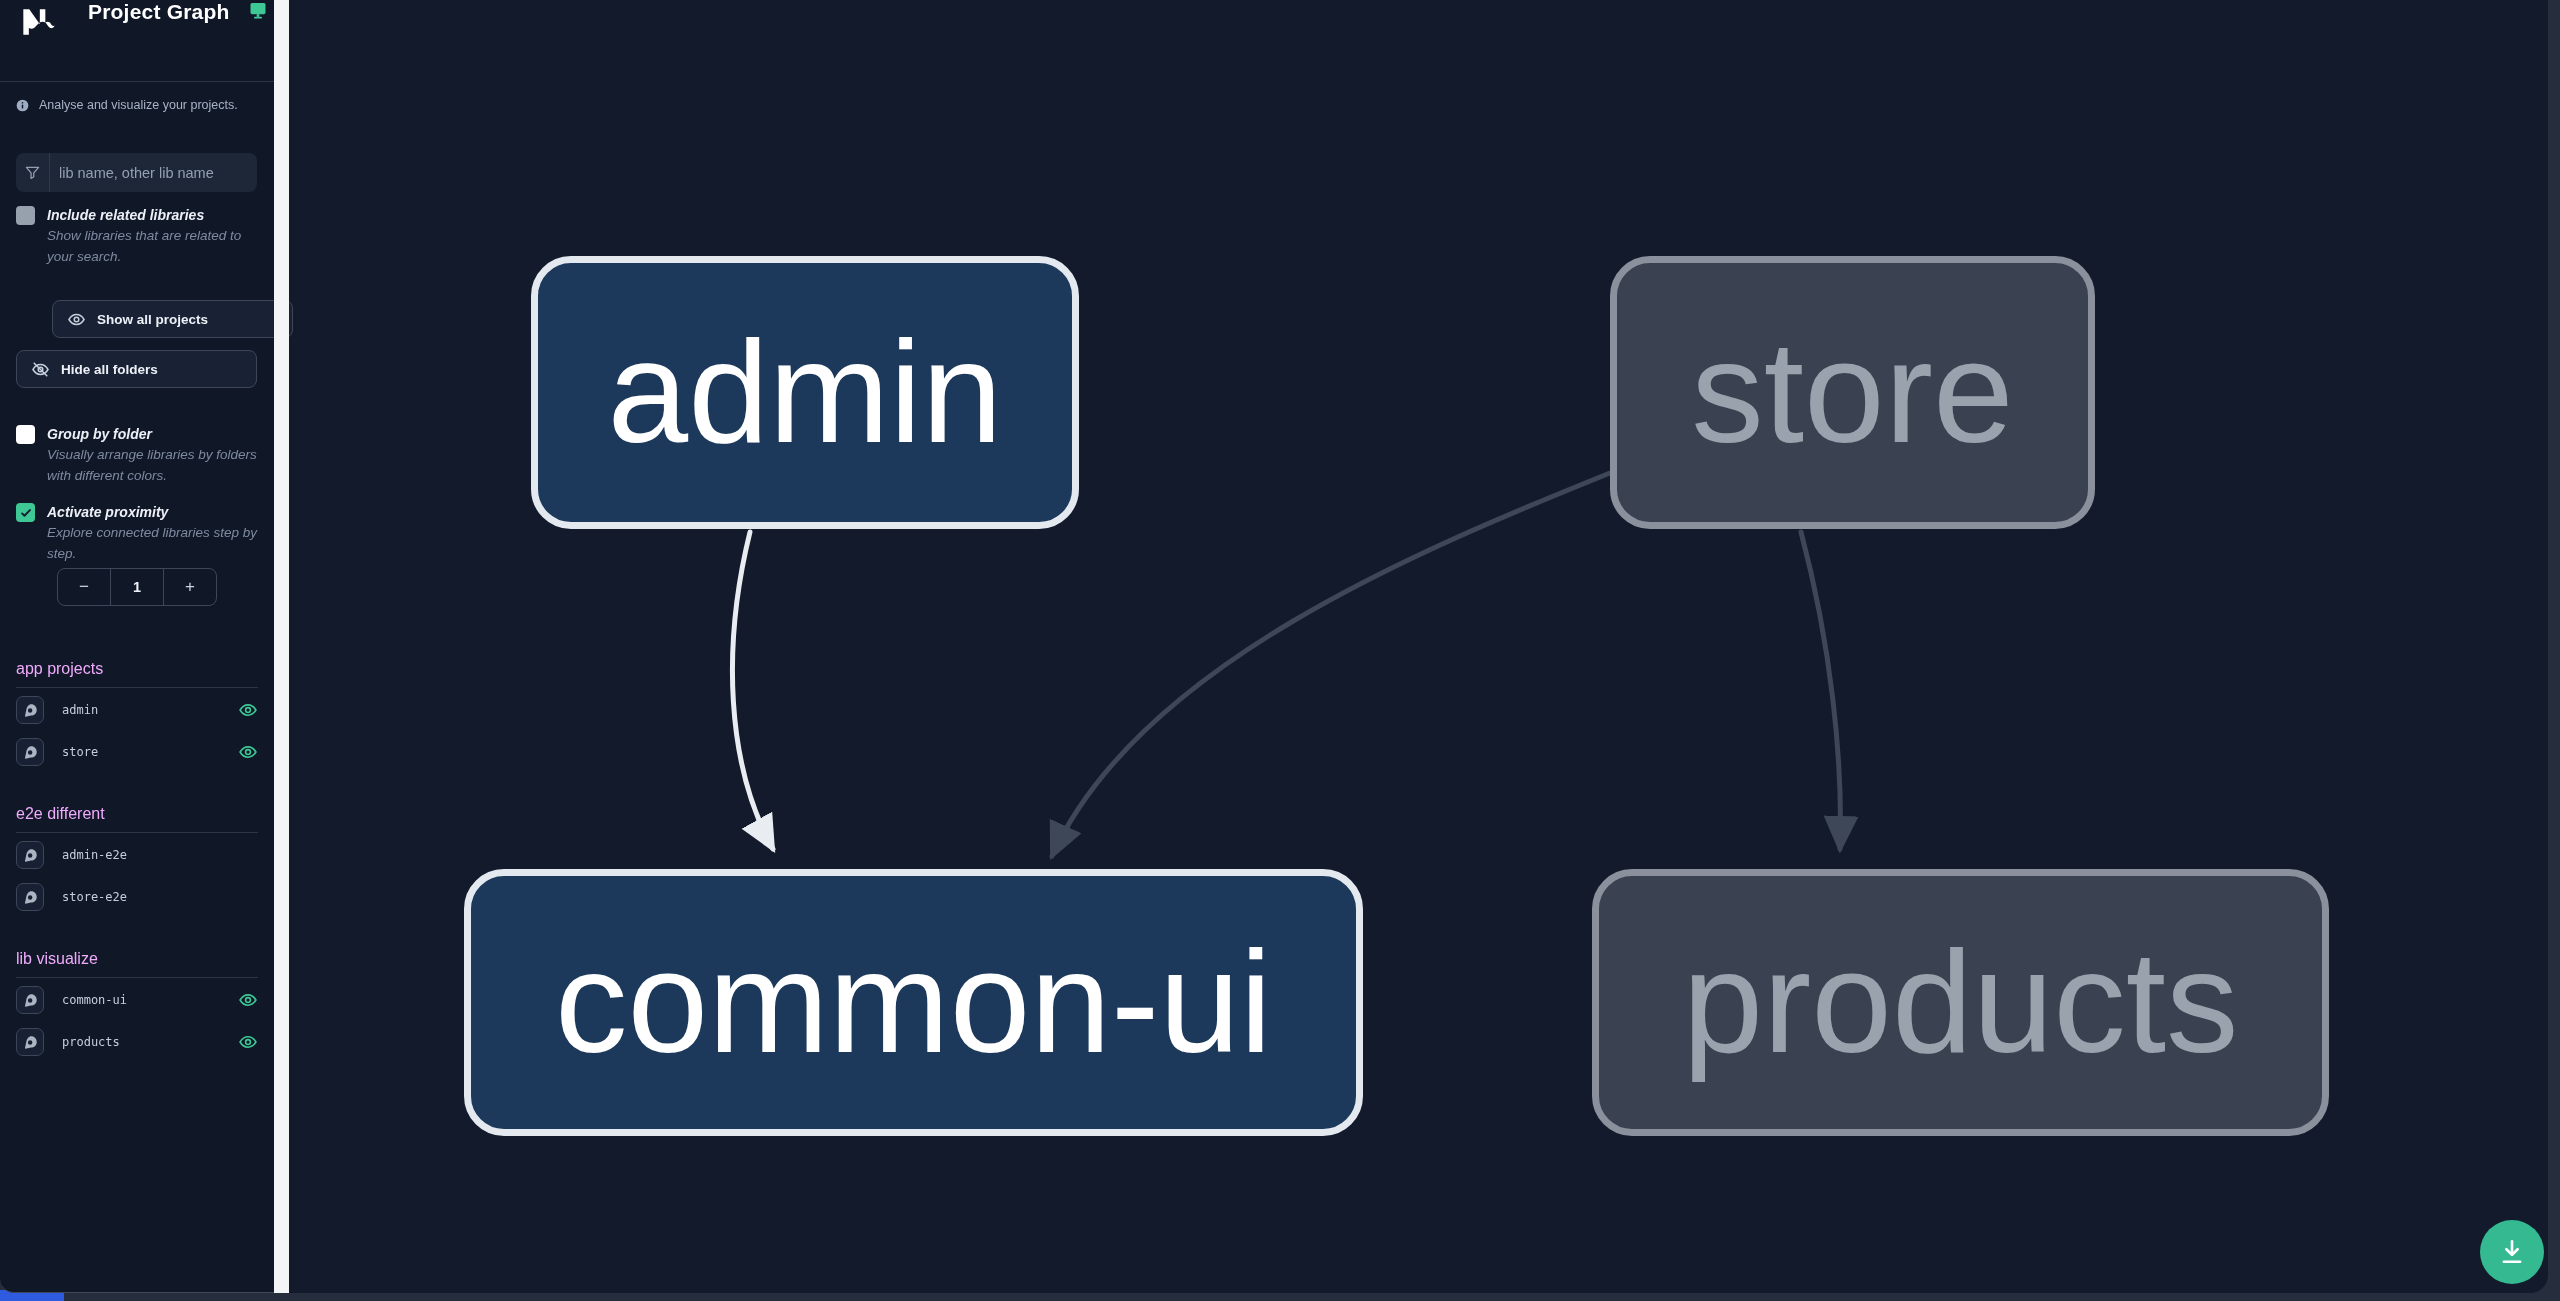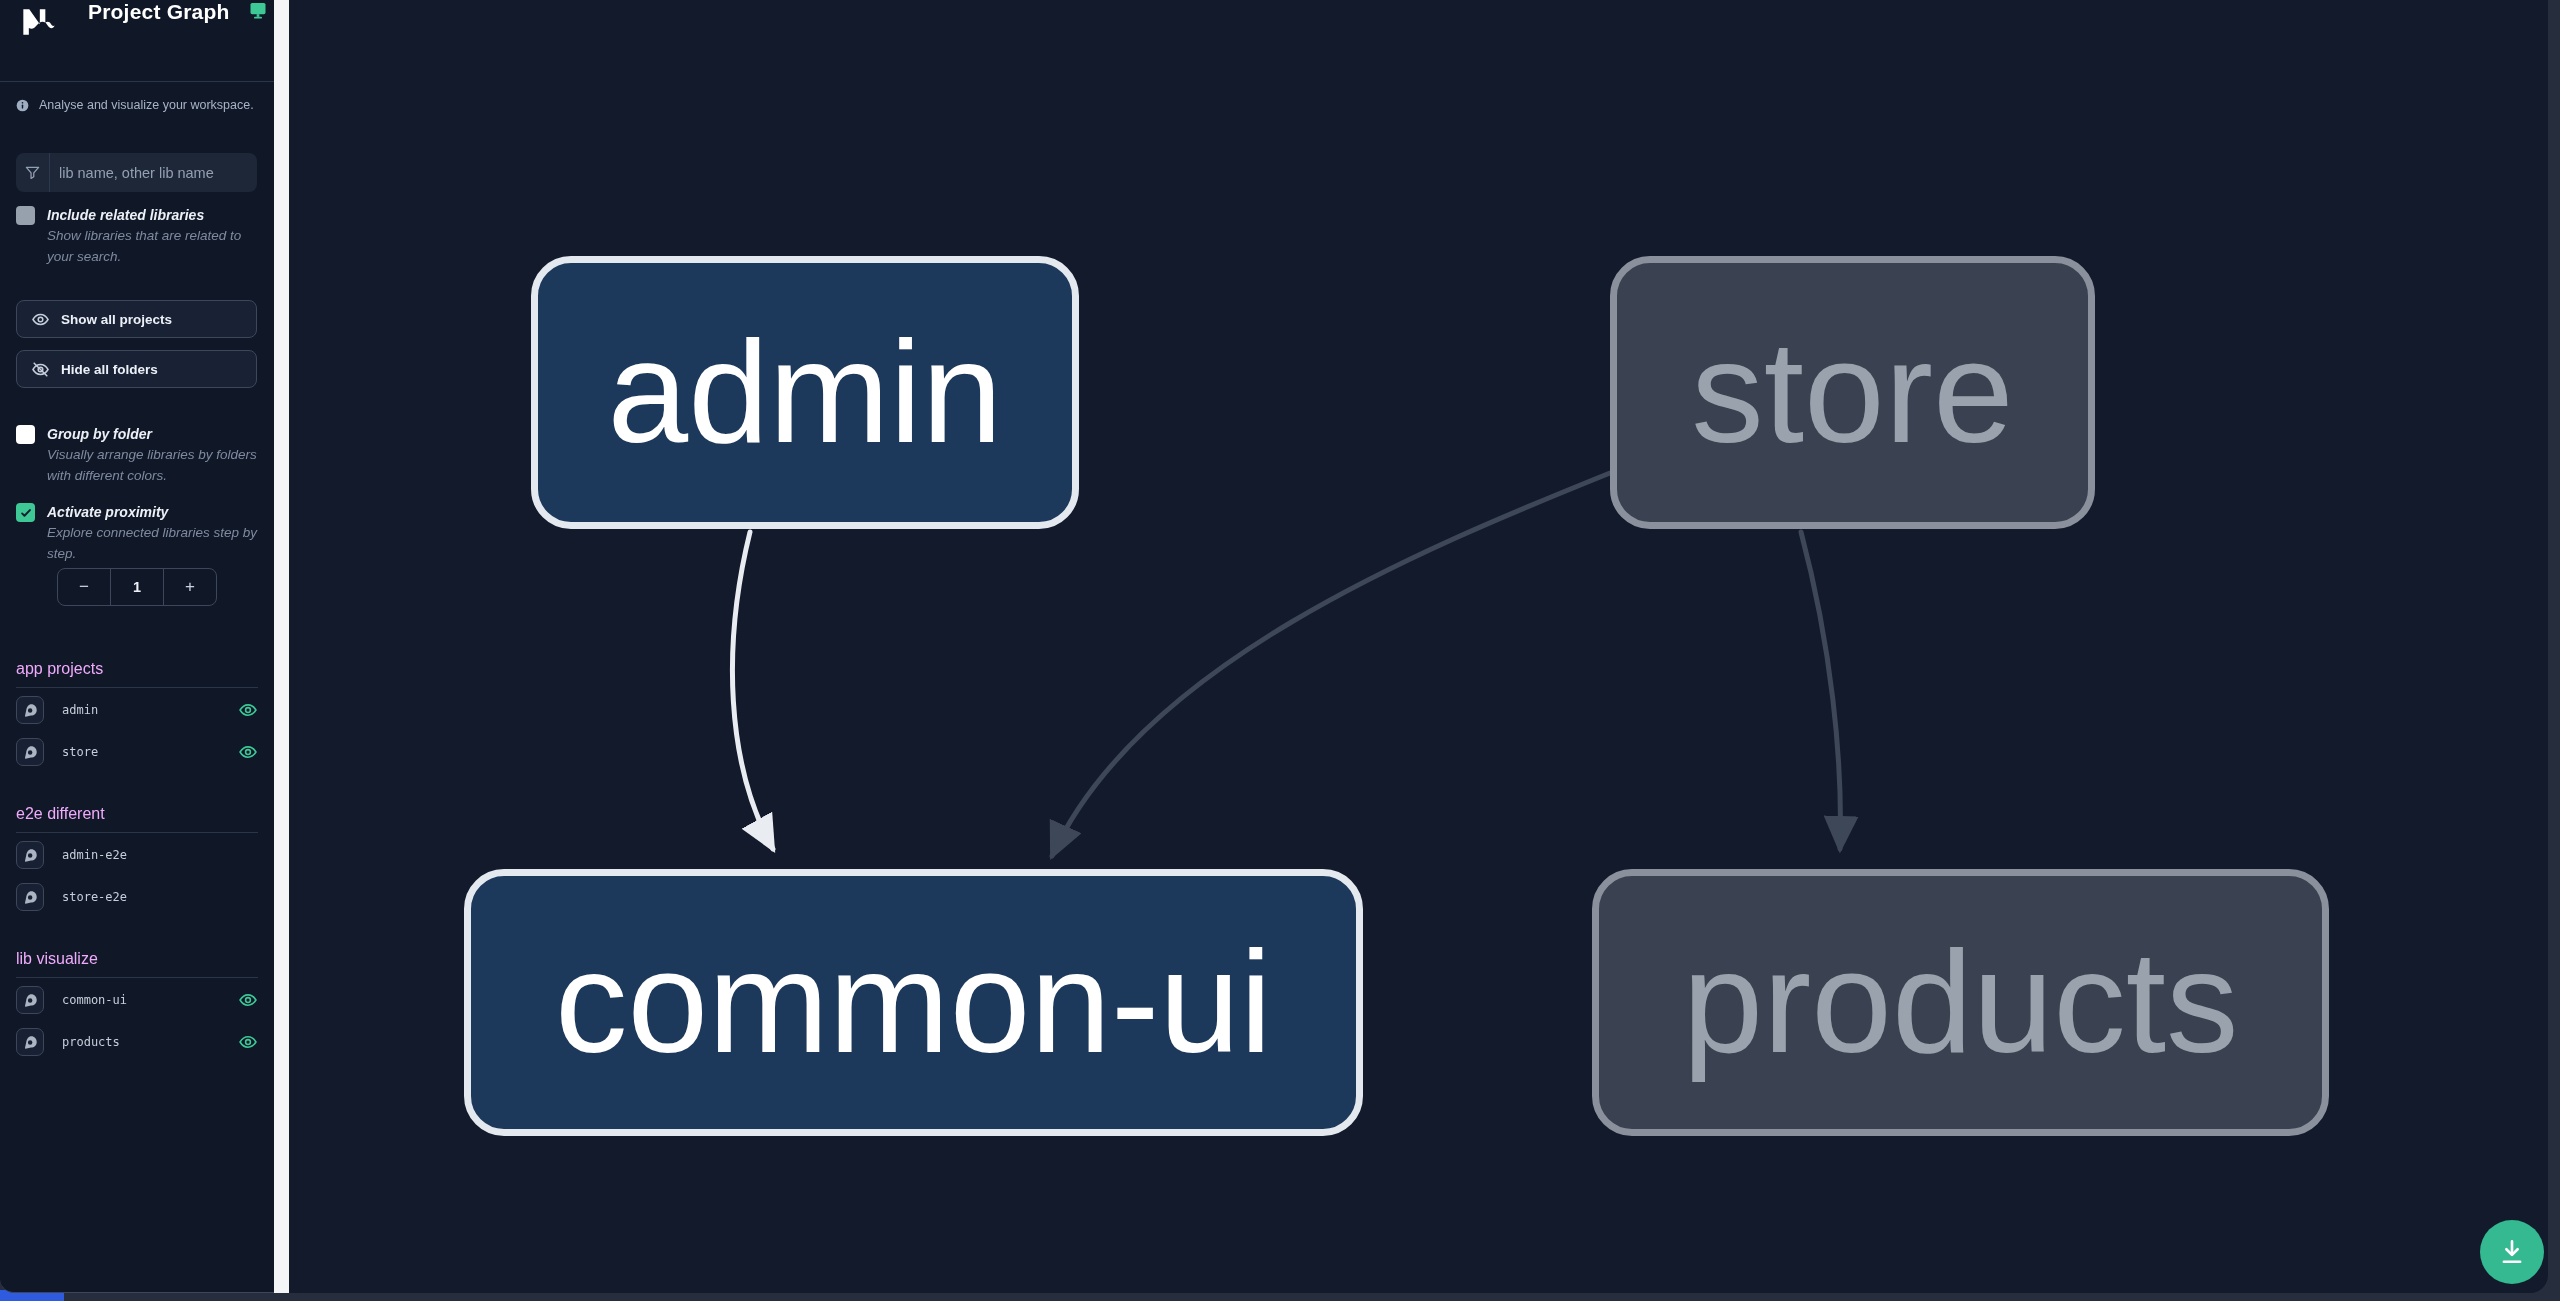--- a/index.html
+++ b/index.html
@@ -56,21 +56,21 @@
   .cb.plain    { background:#fff; }
   .cb.checked  { background:var(--accent); color:#16202f; }
   .cb svg { width:14px; height:14px; }
   .option-label { font-size:14px; font-weight:700; color:var(--text); line-height:1.45; }
   .option-desc  { font-size:13.5px; color:var(--desc); line-height:1.5; margin-top:1px; width:216px; }
 
   .side-btn { position:absolute; left:16px; width:241px; height:38px;
               display:flex; align-items:center; gap:11px; padding:0 14px;
               background:#182234; border:1px solid var(--panel-border); border-radius:8px;
               color:var(--text); cursor:pointer; font-family:"Liberation Sans",sans-serif; }
-  #btn-show-all-projects { top:300px; }
+  #btn-show-all-projects { top:300px;margin-left:36px; }
   #btn-hide-all-projects { top:350px; }
   .side-btn .ic { width:19px; height:19px; color:#c6cedb; display:flex; }
   .side-btn .ic svg { width:19px; height:19px; }
   .side-btn .lbl { font-size:13.5px; font-weight:700; color:var(--text); }
 
   #stepper { position:absolute; left:57px; top:568px; width:160px; height:38px;
              display:flex; border:1px solid var(--panel-border); border-radius:8px; overflow:hidden; }
   #stepper > * { flex:1; display:flex; align-items:center; justify-content:center;
                  background:transparent; border:none; color:#cbd4e1;
                  font-family:"Liberation Sans",sans-serif; font-size:17px; }
@@ -139,21 +139,21 @@
     </div>
 
     <div id="workspace-hint">
       <span class="ic">
           <svg viewBox="0 0 20 20">
             <circle cx="10" cy="10" r="9" fill="currentColor"></circle>
             <circle cx="10" cy="5.8" r="1.3" fill="#101727"></circle>
             <rect x="8.9" y="8.4" width="2.2" height="6.4" rx="1.1" fill="#101727"></rect>
           </svg>
         </span>
-      <span class="txt">Analyse and visualize your workspace.</span>
+      <span class="txt">Analyse and visualize your projects.</span>
     </div>
 
     <div id="project-filter">
       <span class="funnel">
           <svg viewBox="0 0 20 20" fill="none" stroke="currentColor" stroke-width="1.5" stroke-linejoin="round">
             <path d="M2.8 4h14.4l-5.7 6.5v4.4l-3.2 2.1v-6.5z"></path>
           </svg>
         </span>
       <input type="text" placeholder="lib name, other lib name" style="">
     </div>

